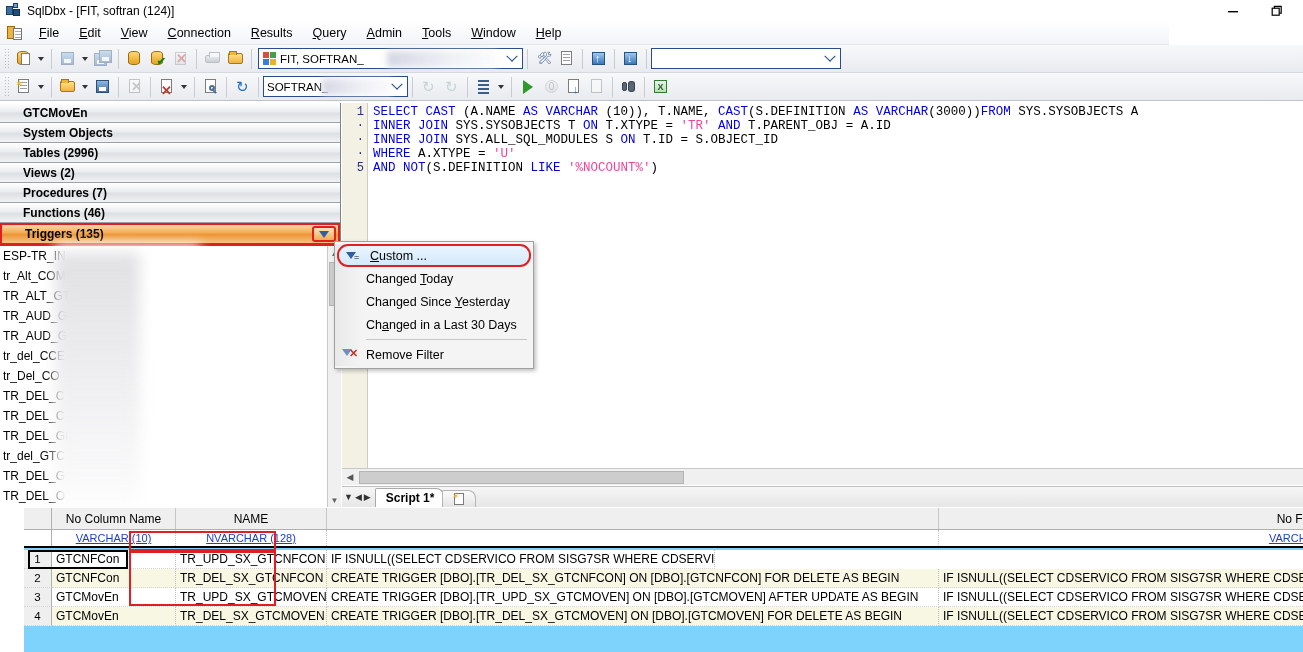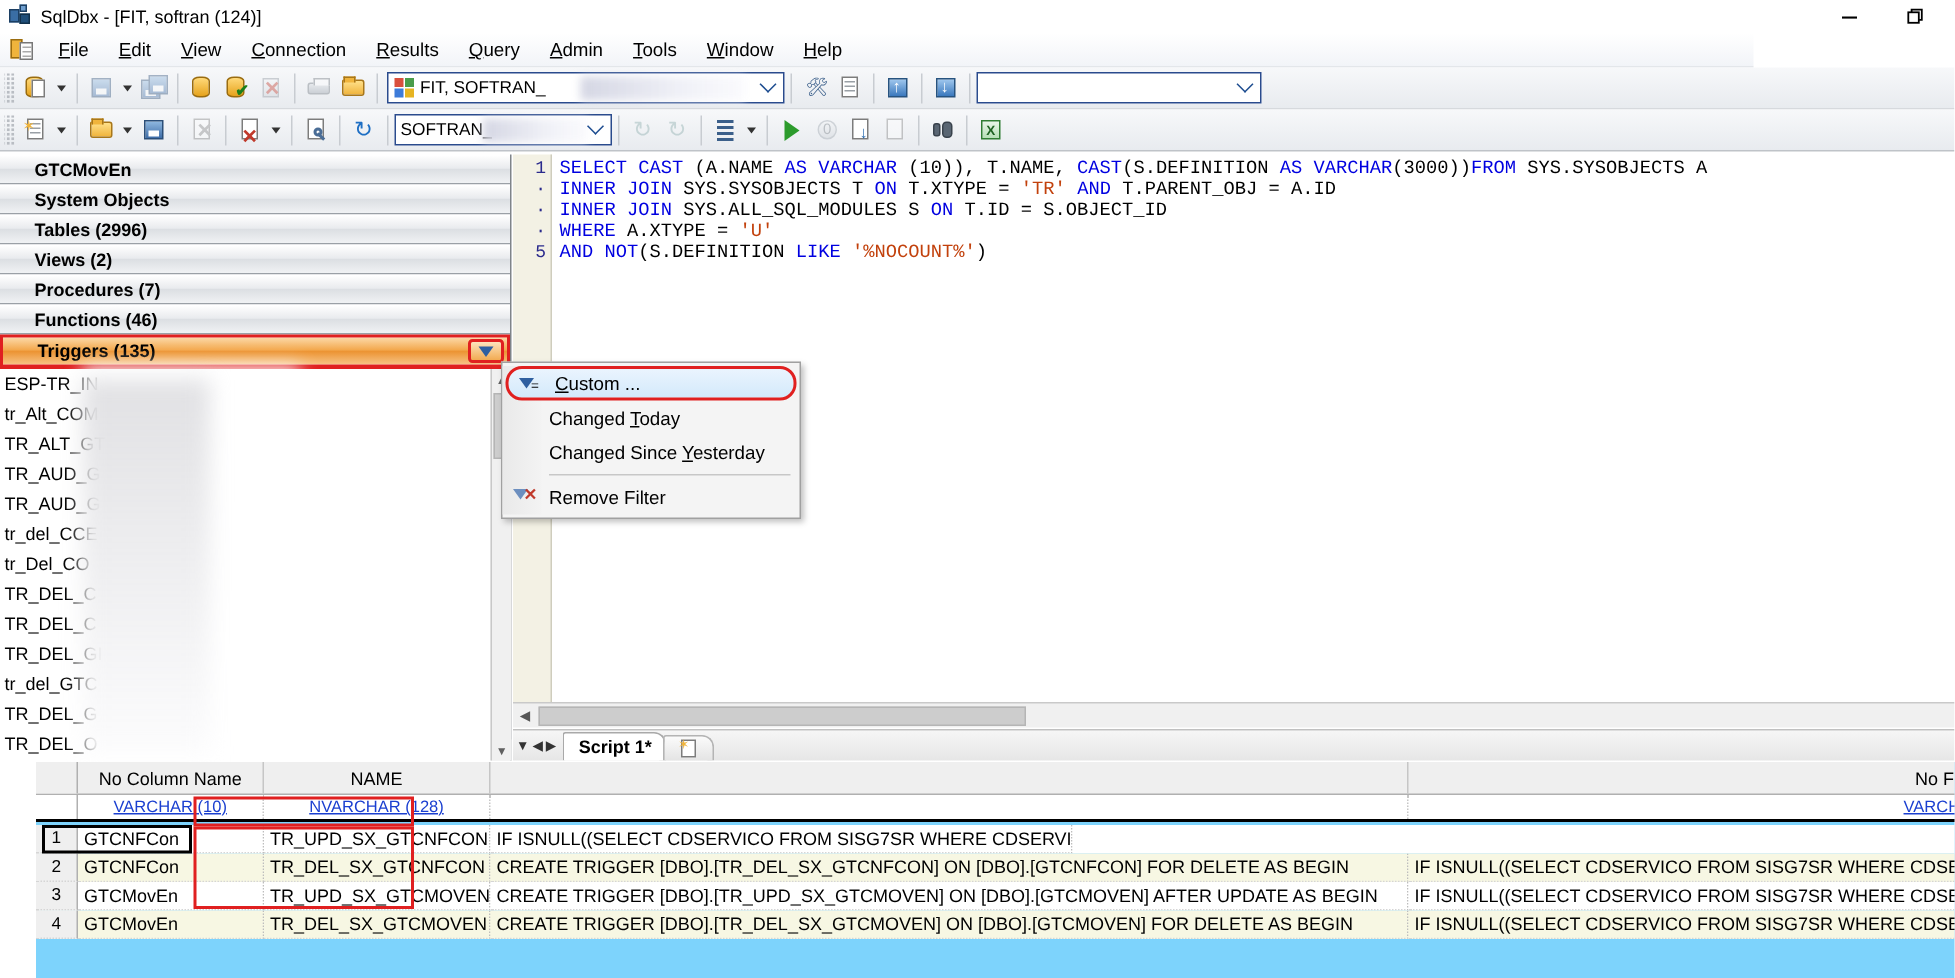--- a/index.html
+++ b/index.html
@@ -217,21 +217,21 @@
     text-align: right; padding-right: 3px; padding-top: 2px;
   }
   .gutter div { height: 14px; line-height: 14px; }
   .codearea {
     position: absolute; left: 27px; top: 2px; right: 0; top: 2px;
     font-family: "Liberation Mono", monospace; font-size: 12.5px; color: #000;
     white-space: pre; padding-left: 4px;
   }
   .codearea div { height: 14px; line-height: 14px; }
   .kw { color: #0000e0; }
-  .str { color: #c2410c; }
+  .str { color: #ec4899; }
   .pl { color: #000000; }
 
   .hscroll {
     position: absolute; left: 342px; top: 468px; right: 0; height: 17px;
     background: #f0f0f0; border-top: 1px solid #c9c9c9; display: flex; align-items: center;
   }
   .hsarrow { width: 16px; height: 15px; display:flex;align-items:center;justify-content:center;font-size:9px;color:#555;}
   .hsthumb { height: 13px; background:#cdcdcd; border:1px solid #b5b5b5; margin-left:1px;}
 
   
@@ -718,20 +718,23 @@
           <div class="eqglyph">=</div>
       </div>
       <span><u>C</u>ustom ...</span>
     </div>
     <div class="ctxitem">
       <span>Changed <u>T</u>oday</span>
     </div>
     <div class="ctxitem">
       <span>Changed Since <u>Y</u>esterday</span>
     </div>
+    <div class="ctxitem">
+      <span>Ch<u>a</u>nged in a Last 30 Days</span>
+    </div>
     <div class="ctxsep"></div>
     <div class="ctxitem">
       <div class="ctxicon">
         <div class="filtglyph" style="border-top-color:#6d8fbf"></div>
           <div class="rmx">✕</div>
       </div>
       <span>Remove Filter</span>
     </div>
   </div>
 

